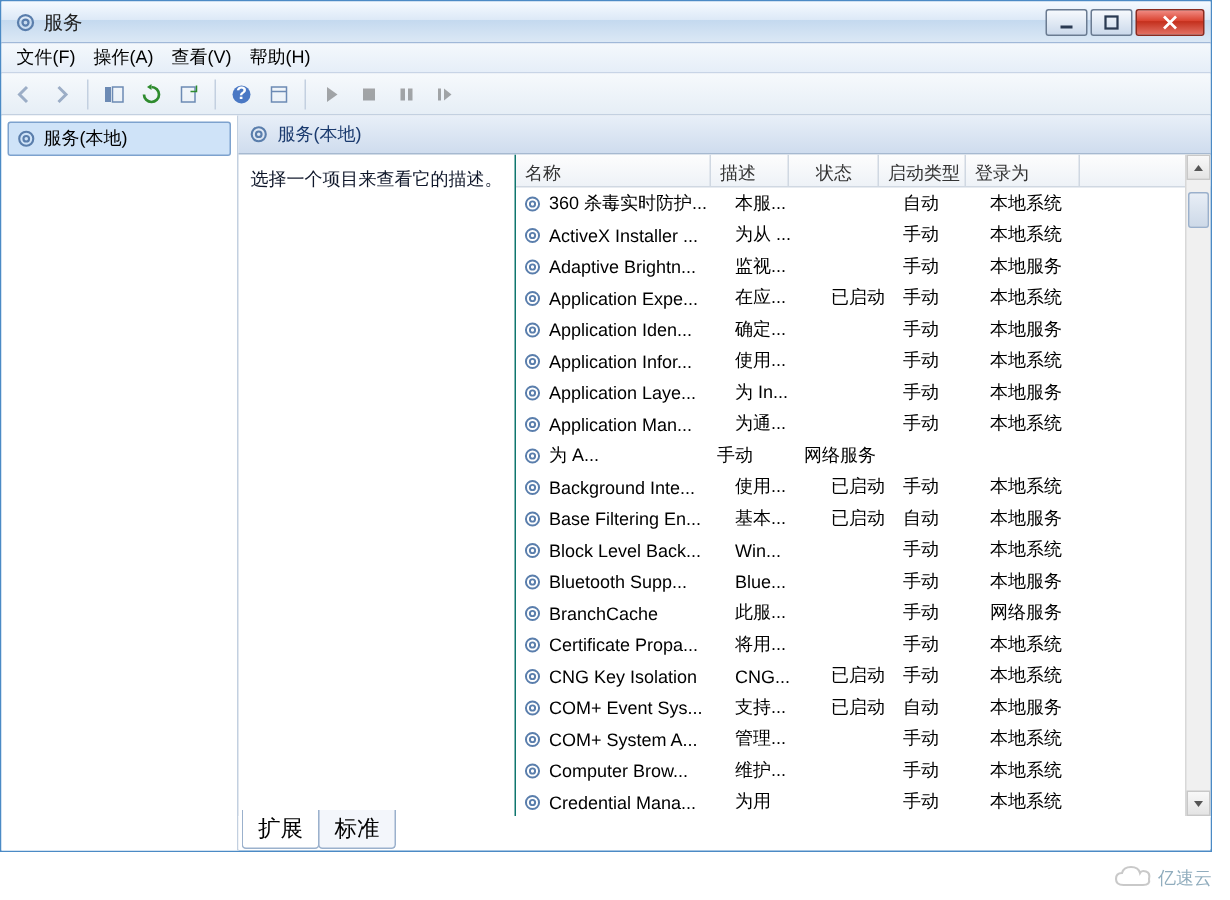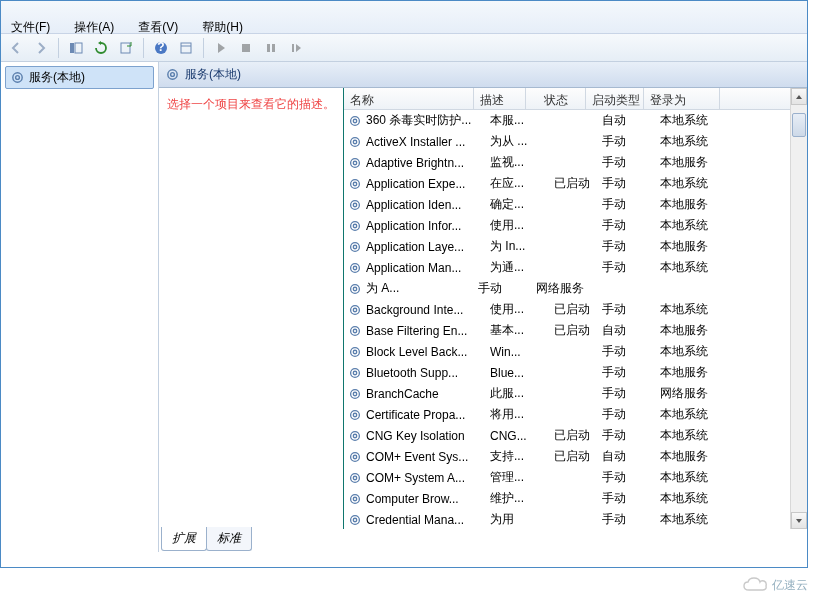--- a/index.html
+++ b/index.html
@@ -8,72 +8,96 @@
 .window { border: 1px solid #4b8ac5; width: 808px; height: 568px; margin: 0; position: relative; background: #fff; }
 
 .titlebar { height: 28px; background: linear-gradient(to bottom, #f5faff 0%, #dde9f7 45%, #c4d9ef 46%, #dbe8f5 100%); border-bottom: 1px solid #a0b8d8; display: flex; align-items: center; padding: 0 4px; }
 .titlebar .ticon { width: 16px; height: 16px; margin: 0 4px; }
 .titlebar .ttext { flex: 1; color: #222; font-size: 13px; }
 .winbtns { display: flex; gap: 0; }
 .winbtn { width: 28px; height: 18px; border: 1px solid #6a7b91; border-radius: 2px; margin-left: 2px; background: linear-gradient(to bottom,#f6f9fd,#cbd9eb); display:flex; align-items:center; justify-content:center; }
 .winbtn.close { width: 46px; background: linear-gradient(to bottom,#f08b83,#d9402d 45%,#c4301d 46%,#e27164); border-color:#8a2a1f; }
 .winbtn svg { width:10px; height:10px; }
 
-.menubar { height: 20px; background: linear-gradient(to bottom,#f4f8fc,#e6eef8); border-bottom: 1px solid #c8d4e6; display:flex; padding: 16px 4px; gap: 12px; }
+.menubar { height: 20px; background: linear-gradient(to bottom,#f4f8fc,#e6eef8); border-bottom: 1px solid #c8d4e6; display:flex; align-items:center; padding: 4px 4px; gap: 0; }
 .menubar span { padding: 2px 6px; cursor: default; }
 
 .toolbar { height: 28px; background: linear-gradient(to bottom,#f6f9fc,#e6eef6); border-bottom:1px solid #c3d0e0; display:flex; align-items:center; padding: 0 4px; gap:3px; }
 .tsep { width:1px; height:20px; background:#c3d0e0; margin:0 3px; }
 .tbtn { width:22px; height:22px; border:1px solid transparent; border-radius:2px; display:flex; align-items:center; justify-content:center; }
 .tbtn.disabled { opacity:0.45; }
 .tbtn svg { width:14px; height:14px; }
 
 .clientarea { display:flex; height: calc(100% - 28px - 20px - 28px); }
 .navpane { width:158px; border-right:1px solid #c3d0e0; background:#fff; padding:4px; }
 .navitem { display:flex; align-items:center; gap:4px; padding:2px 4px; border:1px solid #7da2ce; background:#cfe3f8; border-radius:2px; }
 .navitem .gear { width:15px; height:15px; }
 
 .mainpane { flex:1; display:flex; flex-direction:column; position:relative; }
 .panehdr { height:26px; background: linear-gradient(to bottom,#e8eff8,#cfdcee); border-bottom:1px solid #a6b9d0; display:flex; align-items:center; padding:0 6px; gap:5px; color:#1a3a6e; font-weight:normal; }
 .panebody { flex:1; display:flex; border-bottom:1px solid #c3d0e0; overflow:hidden; }
-.desc-col { width:184px; padding:8px 8px; color:#ef4444;text-align:center; }
+.desc-col { width:184px; padding:8px 8px; color:#0f172a;text-align:center; }
 .list-col { flex:1; border-left:1px solid #0f766e; display:flex; flex-direction:column; position:relative; }
 
 .colhdrs { height:22px; background: linear-gradient(to bottom,#fdfdfd,#eef2f7); border-bottom:1px solid #d0d8e2; display:flex; }
 .colhdr { border-right:1px solid #d0d8e2; padding:4px 6px; color:#333; white-space:nowrap; overflow:hidden; }
 .c-name{width:130px;} .c-desc{width:52px;} .c-stat{width:48px;margin-left:12px;} .c-start{width:58px;} .c-log{width:76px;}
 
 .rows { flex:1; overflow:hidden; }
 .row { height:21px; display:flex; align-items:center; padding-left:4px; }
 .row .gearicon { width:14px; height:14px; margin-right:4px; flex-shrink:0; }
 .row span { white-space:nowrap; overflow:hidden; text-overflow:ellipsis; padding-right:4px; }
 .row .c-name{width:124px;} .row .c-desc{width:52px;} .row .c-stat{width:48px;} .row .c-start{width:58px;} .row .c-log{width:76px;}
 
 .tabs { height:22px; display:flex; align-items:flex-end; padding-left:2px; background:#fff; border-top:1px solid #fff; position:relative; top:-1px; }
-.tab { padding:3px 10px; border:1px solid #9bb1cc; border-top:none; border-radius:0 0 3px 3px; background:#f3f6fb; margin-right:-1px; font-size:12px;font-style:italic; }
+.tab { padding:3px 10px; border:1px solid #9bb1cc; border-top:none; border-radius:0 0 3px 3px; background:#f3f6fb; margin-right:-1px; font-size:15px; }
 .tab.active { background:#fff; position:relative; z-index:1; }
 
 .vscroll { position:absolute; right:0; top:0; bottom:0; width:17px; background:#f0f0f0; border-left:1px solid #d8d8d8; }
 .vsbtn { height:17px; background:linear-gradient(to bottom,#f8f8f8,#e4e4e4); border:1px solid #c8c8c8; display:flex; align-items:center; justify-content:center; }
 .vsbtn svg{width:8px;height:8px;}
 .vstrack{position:absolute; top:17px; bottom:17px; left:0; right:0;}
 .vsthumb{position:absolute; left:1px; right:1px; top:8px; height:24px; background:linear-gradient(to bottom,#e8eef6,#cdd9e8); border:1px solid #9ab0cc; border-radius:2px;}
 .vsbtn.bot{position:absolute; bottom:0; left:0; right:0;}
 
 .watermark { position:absolute; right:12px; bottom:6px; opacity:0.45; font-size:16px; color:#0c4a6e; display:flex; align-items:center; gap:4px;}
 .watermark svg{width:26px;height:18px;}
 
 
 .gearsvg circle{fill:none; stroke:#5a7eac; stroke-width:1.5;}
 </style>
 </head>
 <body>
 
 <div class="window">
 
+  <div class="titlebar">
+    <svg class="ticon gearsvg" viewBox="0 0 16 16">
+        <circle cx="8" cy="8" r="5"></circle>
+        <circle cx="8" cy="8" r="2" fill="#5a7eac" stroke="none"></circle>
+      </svg>
+    <span class="ttext">服务</span>
+    <div class="winbtns">
+      <div class="winbtn">
+          <svg viewBox="0 0 10 10">
+            <rect x="1" y="7" width="8" height="2" fill="#2a3a52"></rect>
+          </svg>
+        </div>
+      <div class="winbtn">
+          <svg viewBox="0 0 10 10">
+            <rect x="1" y="1" width="8" height="8" fill="none" stroke="#2a3a52" stroke-width="1.5"></rect>
+          </svg>
+        </div>
+      <div class="winbtn close">
+          <svg viewBox="0 0 10 10">
+            <path d="M1 1 L9 9 M9 1 L1 9" stroke="#fff" stroke-width="1.8"></path>
+          </svg>
+        </div>
+    </div>
+  </div>
 
   <div class="menubar">
     <span>文件(F)</span>
     <span>操作(A)</span>
     <span>查看(V)</span>
     <span>帮助(H)</span>
   </div>
 
   <div class="toolbar">
     <div class="tbtn disabled">

